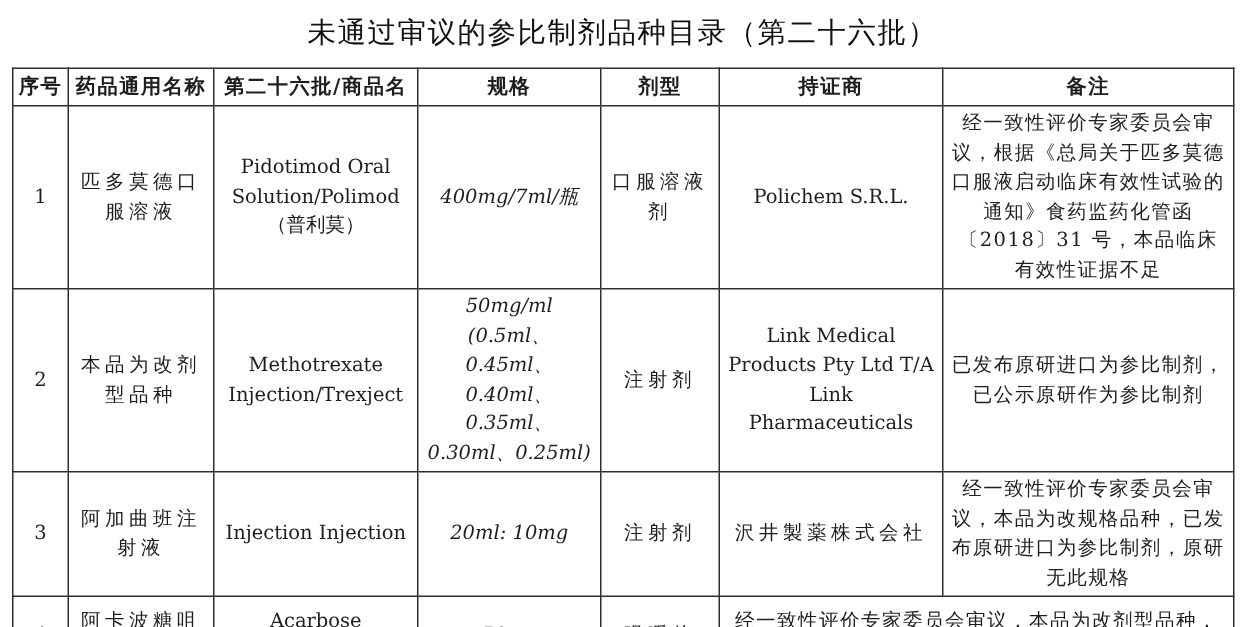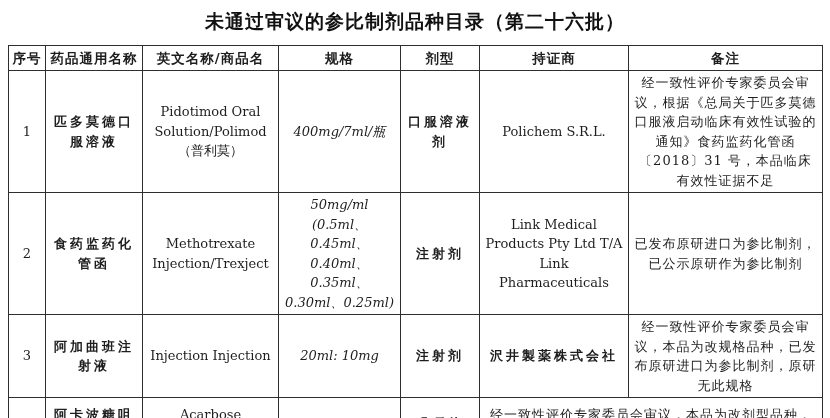--- a/index.html
+++ b/index.html
@@ -9,21 +9,21 @@
     background: #ffffff;
     color: #1e1e1e;
     font-family: "DejaVu Serif", "Liberation Serif", serif;
     overflow: hidden;
     position: relative;
   }
   .page-title {
     width: 830px;
     text-align: center;
     font-family: "DejaVu Sans", "Liberation Sans", sans-serif;
-    font-weight: 700;
+    font-weight: 400;
     font-size: 19px;
     letter-spacing: 1px;
     padding-top: 9px;
     color: #111;
   }
   table.catalog {
     position: absolute;
     left: 8px; top: 45px;
     width: 814px;
     border-collapse: collapse;
@@ -42,21 +42,21 @@
     font-weight: 700;
     font-size: 13.5px;
     letter-spacing: 1px;
     padding: 1px 2px;
   }
   tr.hdr     { height: 25px; }
   tr.row-1   { height: 98px; }
   tr.row-2   { height: 71px; }
   tr.row-3   { height: 68px; }
   tr.row-4   { height: 53px; }
-  .cell-cn   { letter-spacing: 3px; padding: 2px 1px; font-weight: bold; }
+  .cell-cn   { letter-spacing: 3px; padding: 2px 1px; }
   .cell-en   { font-size: 13.5px; line-height: 1.7; margin-top: 32px; }
   .cell-spec { white-space: pre-line; font-style: italic; }
   .cell-remark {
     font-size: 13px;
     letter-spacing: 1px;
     line-height: 1.55;
     padding: 2px 6px;
   }
 </style>
 </head>
@@ -71,40 +71,40 @@
       <col style="width:136px">
     <col style="width:122px">
       <col style="width:79px">
       <col style="width:149px">
     <col style="width:194px">
   </colgroup>
   <thead>
     <tr class="hdr">
       <th>序号</th>
       <th>药品通用名称</th>
-      <th>英文名称/商品名</th>
+      <th>第二十六批/商品名</th>
       <th>规格</th>
       <th>剂型</th>
       <th>持证商</th>
       <th>备注</th>
     </tr>
   </thead>
   <tbody>
     <tr class="row-1">
       <td>1</td>
       <td class="cell-cn">匹多莫德口服溶液</td>
       <td class="cell-en">Pidotimod Oral Solution/Polimod（普利莫）</td>
       <td class="cell-en cell-spec">400mg/7ml/瓶</td>
       <td class="cell-cn">口服溶液剂</td>
       <td class="cell-en">Polichem S.R.L.</td>
       <td class="cell-remark">经一致性评价专家委员会审议，根据《总局关于匹多莫德口服液启动临床有效性试验的通知》食药监药化管函〔2018〕31 号，本品临床有效性证据不足</td>
     </tr>
     <tr class="row-2">
       <td>2</td>
-      <td class="cell-cn">食药监药化管函</td>
+      <td class="cell-cn">本品为改剂型品种</td>
       <td class="cell-en">Methotrexate Injection/Trexject</td>
       <td class="cell-en cell-spec">50mg/ml
 (0.5ml、0.45ml、0.40ml、0.35ml、0.30ml、0.25ml)</td>
       <td class="cell-cn">注射剂</td>
       <td class="cell-en">Link Medical Products Pty Ltd T/A Link Pharmaceuticals</td>
       <td class="cell-remark">已发布原研进口为参比制剂，已公示原研作为参比制剂</td>
     </tr>
     <tr class="row-3">
       <td>3</td>
       <td class="cell-cn">阿加曲班注射液</td>

